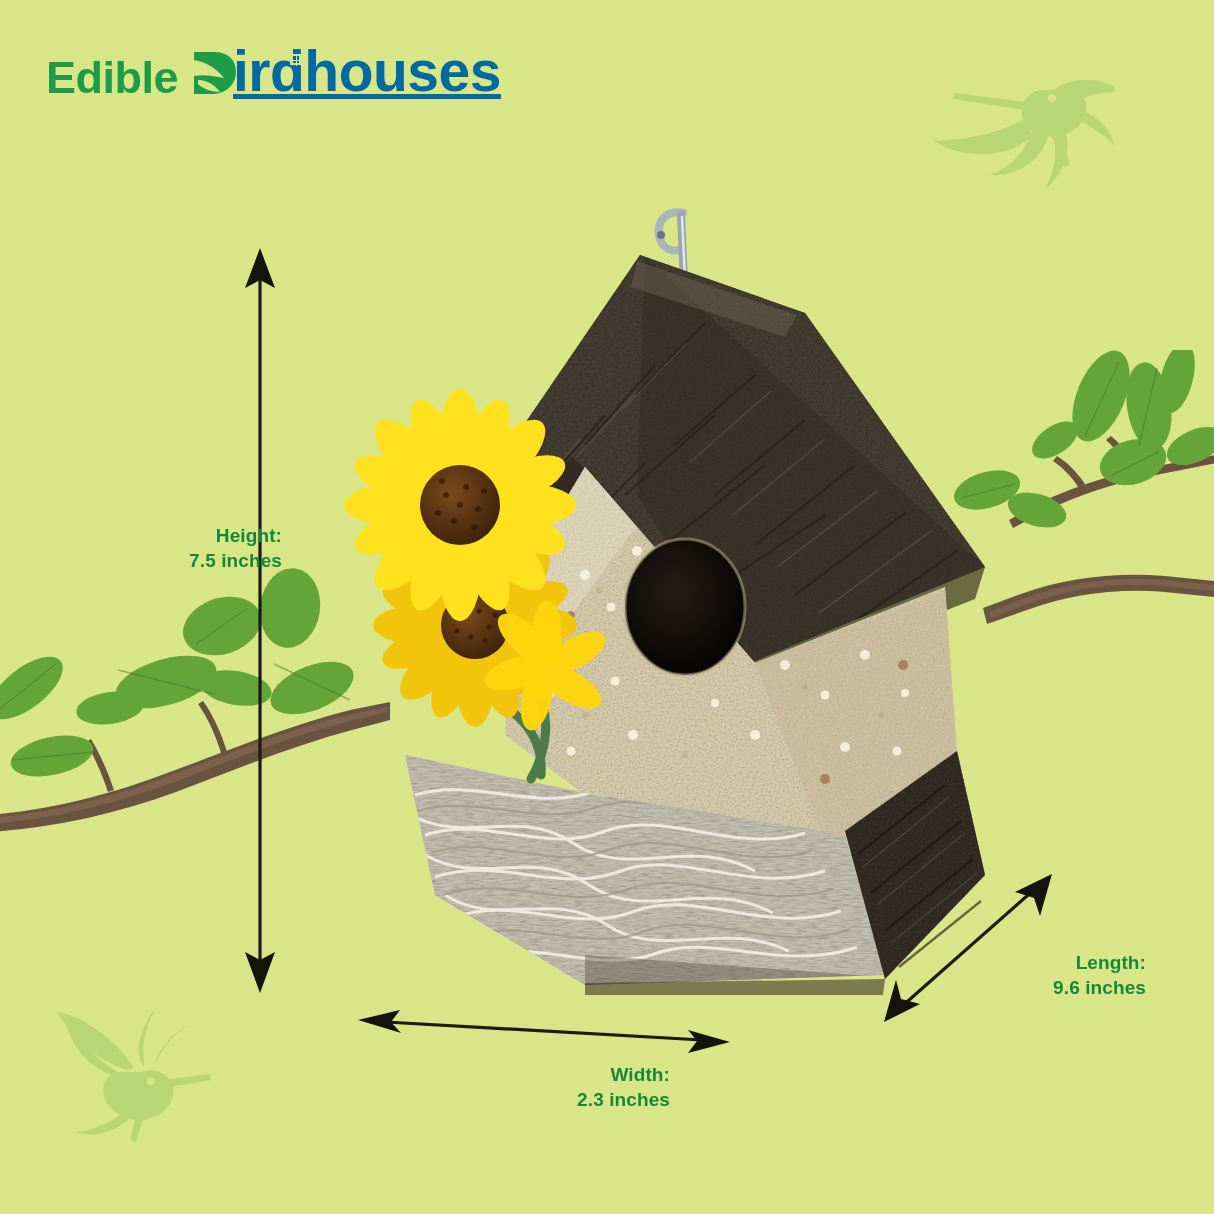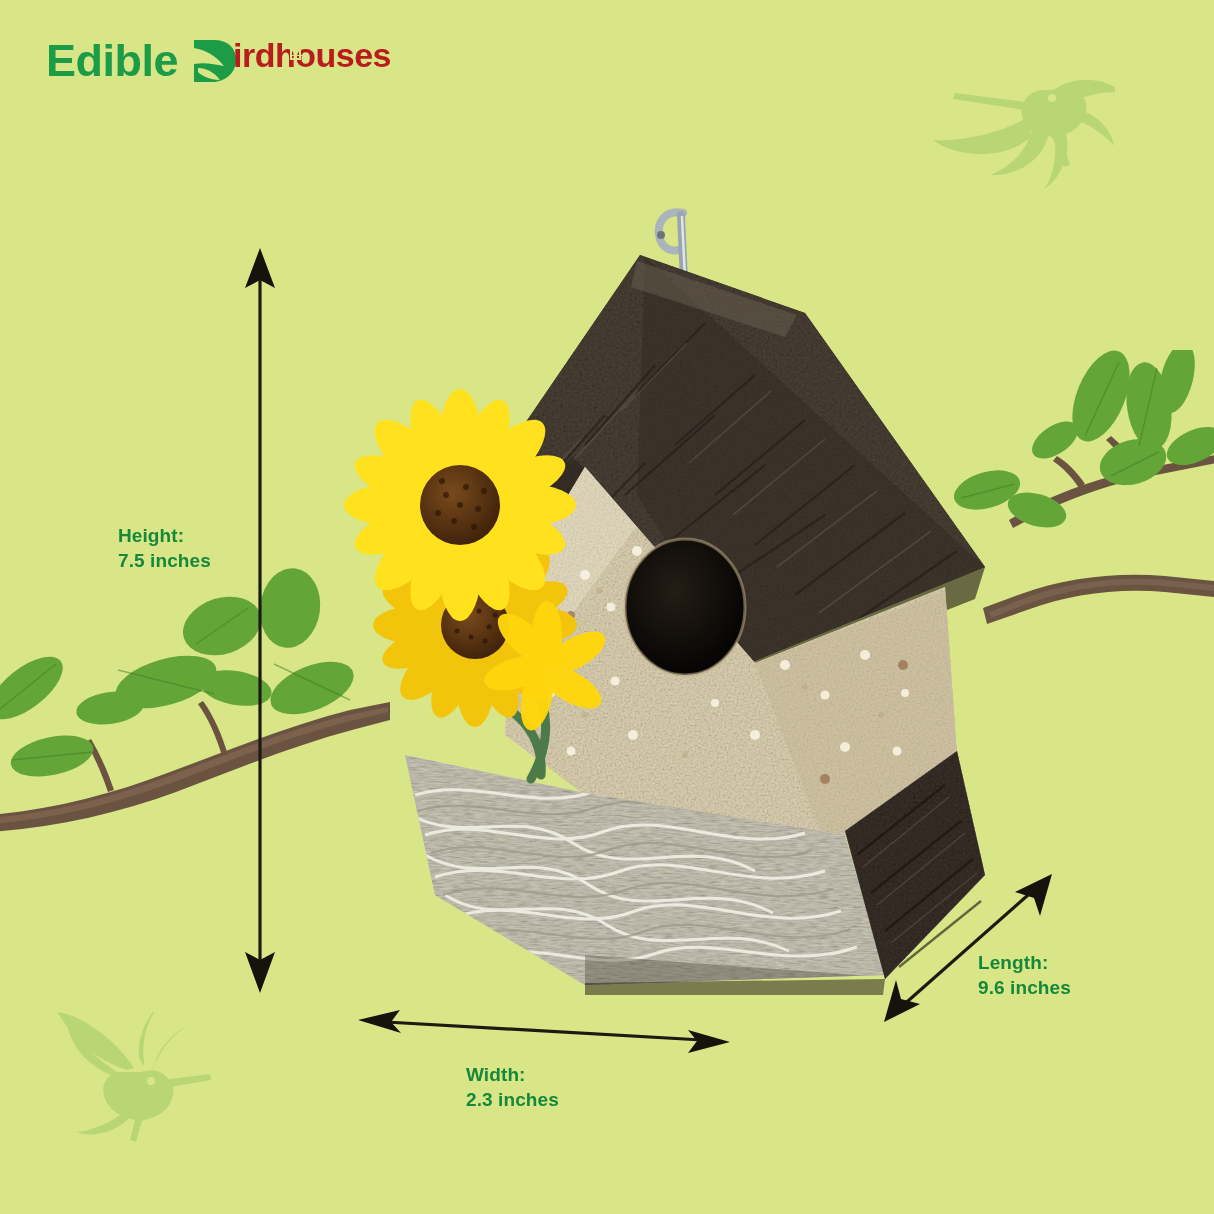--- a/index.html
+++ b/index.html
@@ -18,50 +18,50 @@
   #wm-bottom{left:50px;top:1012px;width:170px;height:130px;}
 
   
   .branch-layer{position:absolute;}
   #branch-left{left:-10px;top:560px;width:400px;height:300px;}
   #branch-right{left:925px;top:350px;width:300px;height:290px;}
 
   
   #logo{
     position:absolute;left:46px;top:38px;
-    display:flex;align-items:flex-start;gap:0px;
+    display:flex;align-items:flex-end;gap:0px;
     height:62px;
   }
   #logo .word1{
     font-size:45px;font-weight:bold;letter-spacing:-.5px;
     color:#1d9c47;line-height:1;
   }
   #logo .markwrap{position:relative;width:44px;height:50px;margin-left:14px;margin-right:-3px;}
   #logo .word2{
-    font-size:34px;font-weight:bold;letter-spacing:-.5px;
-    color:#b91c1c;line-height:1;position:relative;
+    font-size:57px;font-weight:bold;letter-spacing:-.5px;
+    color:#0369a1;line-height:1;position:relative;text-decoration:underline;
   }
   #logo .word2 .winglet{
     position:absolute;left:57px;top:11px;width:11px;height:11px;
     border:2px solid #d9e687;box-sizing:border-box;
   }
   #logo .word2 .winglet:before{
     content:"";position:absolute;left:3.5px;top:-1px;width:1.6px;height:11px;background:#d9e687;
   }
   #logo .word2 .winglet:after{
     content:"";position:absolute;left:-1px;top:3.5px;height:1.6px;width:11px;background:#d9e687;
   }
 
   
   #product{position:absolute;left:285px;top:195px;width:720px;height:810px;}
 
   
   .dim-label{
     position:absolute;color:#16883c;font-weight:bold;
-    font-size:19px;line-height:1.32;text-align:left;
+    font-size:19px;line-height:1.32;text-align:right;
     letter-spacing:.1px;white-space:pre-line;
   }
   #label-height{left:118px;top:523px;width:164px;}
   #label-width{left:466px;top:1062px;width:204px;}
   #label-length{left:978px;top:950px;width:168px;}
 
   .arrow-svg{position:absolute;}
   #arrow-height{left:225px;top:248px;width:70px;height:745px;}
   #arrow-width{left:358px;top:1006px;width:372px;height:50px;}
   #arrow-length{left:868px;top:858px;width:200px;height:180px;}

